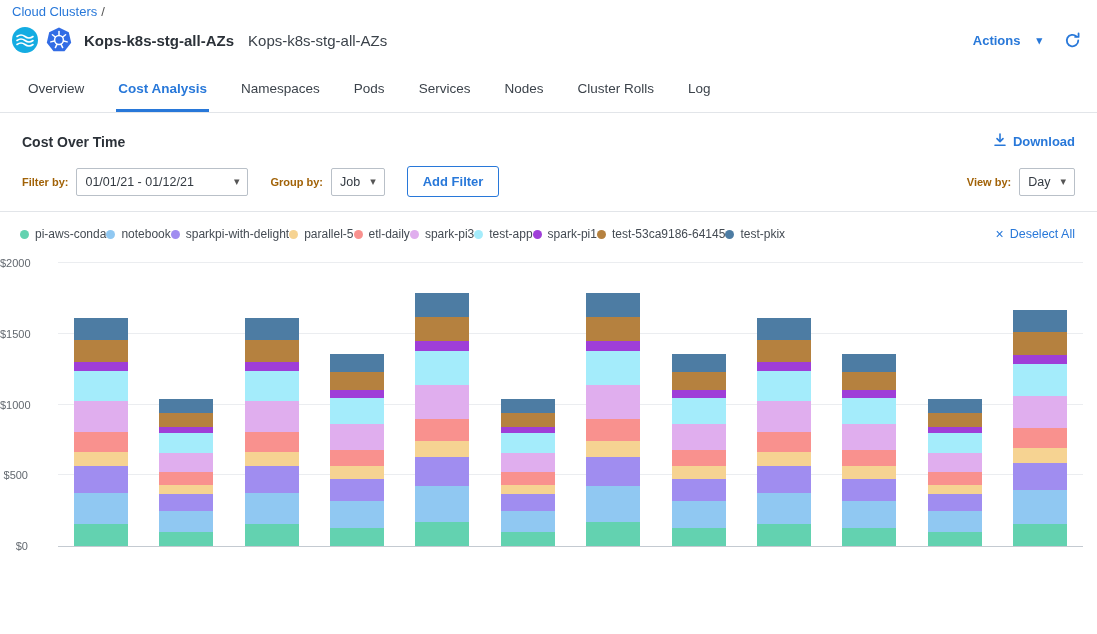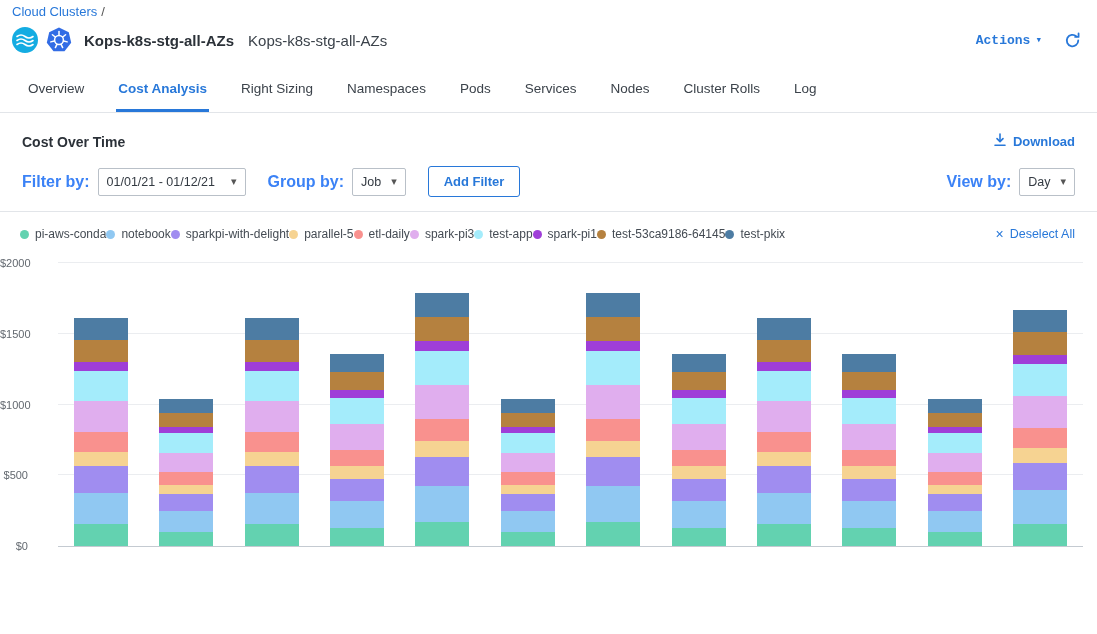--- a/index.html
+++ b/index.html
@@ -13,37 +13,37 @@
   .topbar { padding:4px 16px 0 12px; }
   .breadcrumb { font-size:13px; }
   .breadcrumb .crumb { color:#2878d9; cursor:pointer; text-decoration:none; }
   .breadcrumb .sep { color:#555; margin-left:4px; }
   .header-row { display:flex; align-items:center; justify-content:space-between; padding:8px 0 12px 0; }
   .header-left { display:flex; align-items:center; gap:8px; }
   .logo { width:26px; height:26px; display:inline-block; }
   .title-bold { font-size:15px; font-weight:bold; color:#2b3138; margin-left:4px; }
   .title-secondary { font-size:15px; color:#3c434b; margin-left:6px; }
   .header-right { display:flex; align-items:center; gap:22px; }
-  .actions-btn { color:#2878d9; font-weight:bold; font-size:13px; cursor:pointer; display:flex; align-items:center; gap:5px;font-family:Liberation Mono, monospace; }
+  .actions-btn { color:#2878d9; font-weight:bold; font-size:13px; cursor:pointer; display:flex; align-items:center; gap:16px; }
   .caret { font-size:11px; line-height:1; }
   .refresh { cursor:pointer; display:flex; align-items:center; }
 
   
   .tabs { display:flex; gap:30px; padding:0 10px 0 26px; border-bottom:1px solid #e2e5e9; }
   .tab { padding:16px 2px 13px 2px; font-size:13.5px; color:#3c434b; cursor:pointer; border-bottom:3px solid transparent; white-space:nowrap; }
   .tab.active { color:#2878d9; border-bottom-color:#2878d9; font-weight:bold; }
 
   
   .section-row { display:flex; align-items:center; justify-content:space-between; padding:20px 22px 16px 22px; }
   .section-title { font-size:14px; font-weight:bold; color:#2b3138; }
   .download { display:flex; align-items:center; gap:6px; color:#2878d9; font-size:13px; font-weight:bold; cursor:pointer; }
 
   
   .filter-row { display:flex; align-items:center; padding:0 22px 14px 22px; border-bottom:1px solid #e2e5e9; }
-  .flabel { font-size:16px; font-weight:bold; color:#3b82f6; margin-right:8px; white-space:nowrap; }
+  .flabel { font-size:11px; font-weight:bold; color:#a16207; margin-right:8px; white-space:nowrap; }
   .select { display:flex; align-items:center; justify-content:space-between; gap:10px; border:1px solid #b9c0c8; border-radius:2px; padding:6px 8px; font-size:12.5px; color:#333a42; background:#fff; cursor:pointer; margin-right:22px; white-space:nowrap; }
   .select .caret { color:#555; }
   .add-filter { border:1px solid #2878d9; color:#2878d9; background:#fff; border-radius:3px; padding:7px 15px; font-size:13px; font-weight:bold; cursor:pointer; font-family:inherit; }
   .spacer { flex:1; }
 
   
   .legend-row { display:flex; align-items:center; justify-content:space-between; padding:15px 22px 6px 20px; }
   .legend-items { display:flex; align-items:center; flex:1; justify-content:flex-start; margin-right:40px; }
   .legend-item { display:flex; align-items:center; gap:6px; cursor:pointer; }
   .legend-dot { width:9px; height:9px; border-radius:50%; display:inline-block; }
@@ -108,21 +108,20 @@
             <polyline points="13.7,1.4 13.7,4.6 10.5,4.6" fill="none" stroke="#2878d9" stroke-width="1.7" stroke-linecap="round" stroke-linejoin="round"></polyline>
           </svg>
       </span>
     </div>
   </div>
 </div>
 
 <div class="tabs">
     <div class="tab">Overview</div>
     <div class="tab active">Cost Analysis</div>
-    <div class="tab">Right Sizing</div>
     <div class="tab">Namespaces</div>
     <div class="tab">Pods</div>
     <div class="tab">Services</div>
     <div class="tab">Nodes</div>
     <div class="tab">Cluster Rolls</div>
     <div class="tab">Log</div>
   </div>
 
 <div class="section-row">
   <span class="section-title">Cost Over Time</span>
@@ -133,21 +132,21 @@
           <polyline points="4,5.6 7,8.6 10,5.6" fill="none" stroke="#2878d9" stroke-width="1.6" stroke-linecap="round" stroke-linejoin="round"></polyline>
           <path d="M2 12.3h10" stroke="#2878d9" stroke-width="1.6" stroke-linecap="round"></path>
         </svg>
     </span>
     <span>Download</span>
   </span>
 </div>
 
 <div class="filter-row">
   <span class="flabel">Filter by:</span>
-  <span class="select" style="width:148px;">
+  <span class="select" style="width:172px;">
     <span>01/01/21 - 01/12/21</span>
     <span class="caret">▾</span>
   </span>
   <span class="flabel">Group by:</span>
   <span class="select">
     <span>Job</span>
     <span class="caret">▾</span>
   </span>
   <button class="add-filter">Add Filter</button>
   <span class="spacer"></span>

